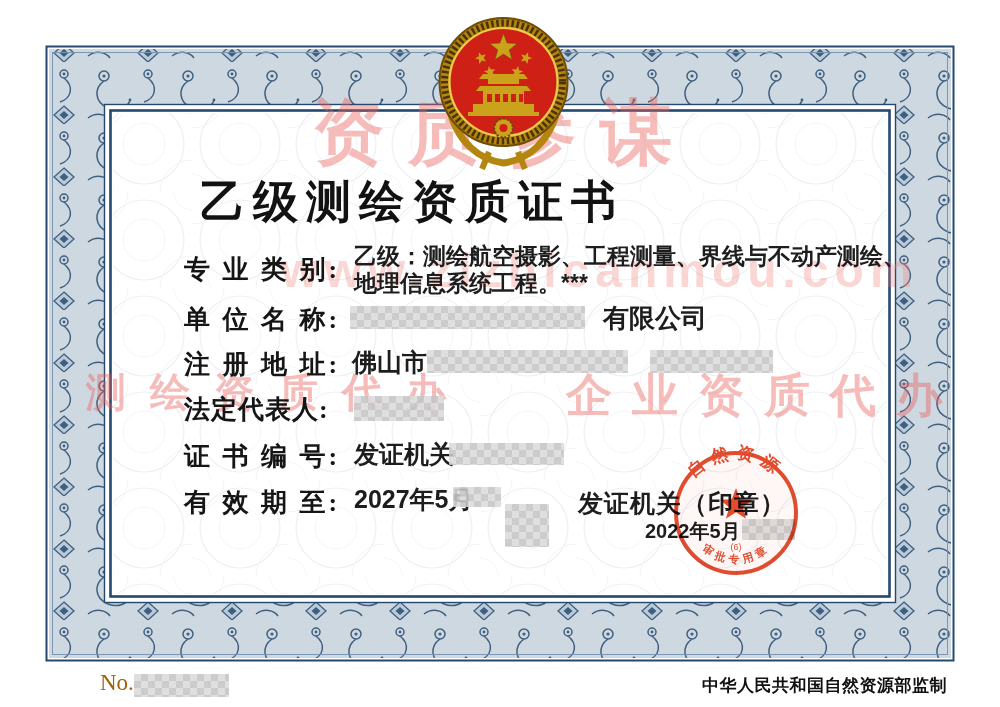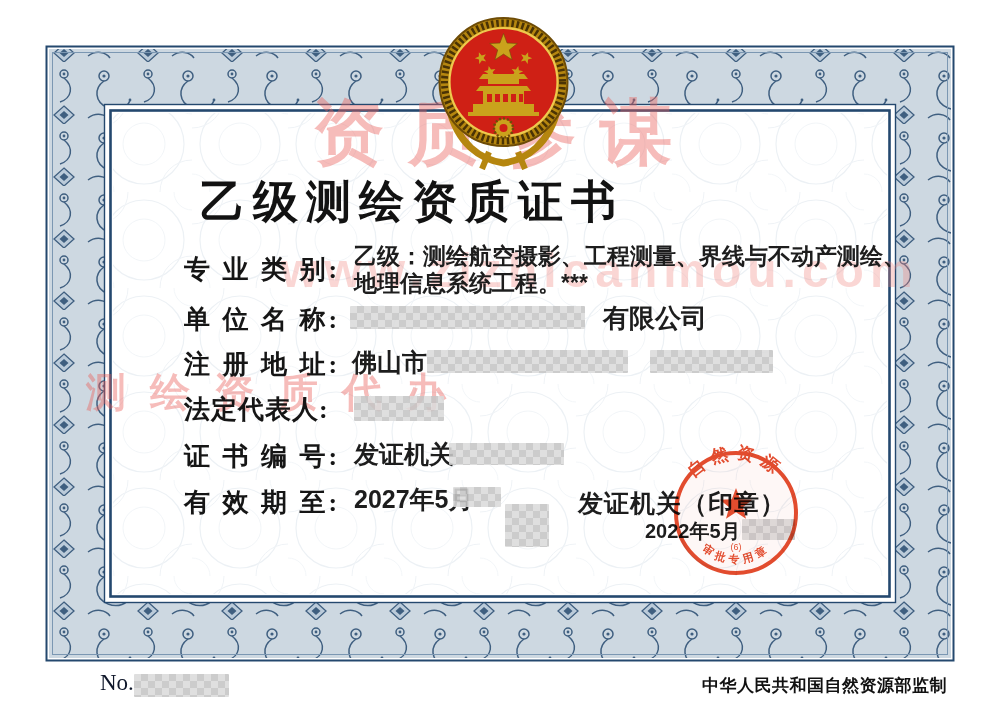--- a/index.html
+++ b/index.html
@@ -13,21 +13,21 @@
   .emblem{position:absolute;left:437px;top:12px;z-index:3;}
   .title{position:absolute;left:0;top:172px;width:824px;text-align:center;z-index:4;
          font-weight:900;font-size:45px;letter-spacing:8px;color:#121212;}
   .lbl{position:absolute;left:184px;z-index:4;font-family:"Liberation Serif",serif;
        font-weight:700;font-size:26px;color:#151515;letter-spacing:3px;white-space:nowrap;}
   .val{position:absolute;z-index:4;font-weight:700;color:#1d1d1d;white-space:nowrap;}
   .px{position:absolute;z-index:5;opacity:.88;border-radius:1px;
       background:repeating-conic-gradient(#c6c6c6 0% 25%, #dbdbdb 0% 50%) 0 0/14px 14px;}
   .seal-svg{position:absolute;left:666px;top:443px;z-index:6;mix-blend-mode:multiply;opacity:.92;}
   .footer-no{position:absolute;left:100px;top:670px;z-index:4;font-family:"Liberation Serif",serif;
-             font-size:23px;color:#0f172a;}
+             font-size:23px;color:#a16207;}
   .footer-maker{position:absolute;left:702px;top:674px;z-index:4;font-family:"Liberation Serif",serif;
                 font-weight:700;font-size:17px;letter-spacing:0.5px;color:#111;text-align:center;}
 </style>
 </head>
 <body>
 
 <div class="page">
 
   <svg class="frame-svg" width="1000" height="707" viewBox="0 0 1000 707">
     <defs>
@@ -62,20 +62,21 @@
     <path d="M49,49 H951 V658 H49 Z M104,104 H896 V603 H104 Z" fill="url(#orn)" fill-rule="evenodd" opacity="0.9"></path>
     <rect x="52.5" y="52.5" width="895" height="602" fill="none" stroke="#7b97b2" stroke-width="1"></rect>
     <rect x="104.5" y="104.5" width="791" height="498" fill="none" stroke="#24486e" stroke-width="1.4"></rect>
     <rect x="110.5" y="110.5" width="779" height="486" fill="#ffffff" stroke="#24486e" stroke-width="2.6"></rect>
     <rect x="113" y="113" width="774" height="481" fill="url(#gui)" opacity="0.55"></rect>
   </svg>
 
   <div class="wm" style="left:312px;top:96px;font-size:72px;letter-spacing:24px;">资质参谋</div>
   <div class="wm wm-url" style="left:281px;top:247px;font-size:48px;letter-spacing:6px;">www.zizhicanmou.com</div>
   <div class="wm" style="left:86px;top:372px;font-size:40px;letter-spacing:24px;">测绘资质代办</div>
+  <div class="wm" style="left:566px;top:372px;font-size:46px;letter-spacing:20px;">企业资质代办</div>
 
   <svg class="emblem" width="133" height="158" viewBox="0 0 133 158">
     <defs>
       <path id="st" d="M0,-10 L2.47,-3.4 L9.51,-3.09 L3.99,1.3 L5.88,8.09 L0,4.2 L-5.88,8.09 L-3.99,1.3 L-9.51,-3.09 L-2.47,-3.4 Z"></path>
     </defs>
     <path d="M12,95 C20,132 44,148 66.5,151 C89,148 113,132 121,95" fill="none" stroke="#b5860f" stroke-width="7"></path>
     <path d="M52,140 L45,157" stroke="#b5860f" stroke-width="6"></path>
     <path d="M81,140 L88,157" stroke="#b5860f" stroke-width="6"></path>
     <circle cx="66.5" cy="70" r="64" fill="#b5860f"></circle>
     <circle cx="66.5" cy="70" r="64" fill="none" stroke="#6e4c06" stroke-width="2"></circle>

